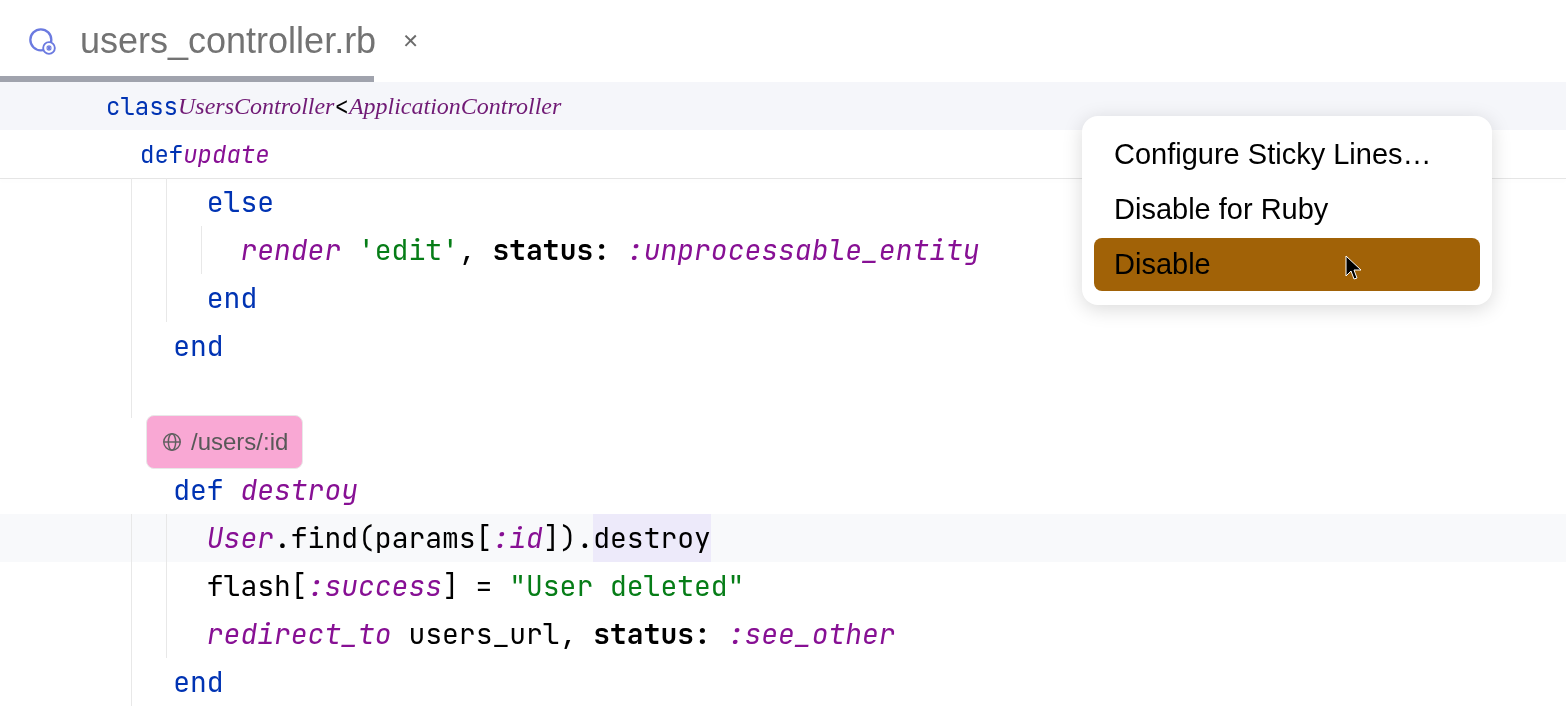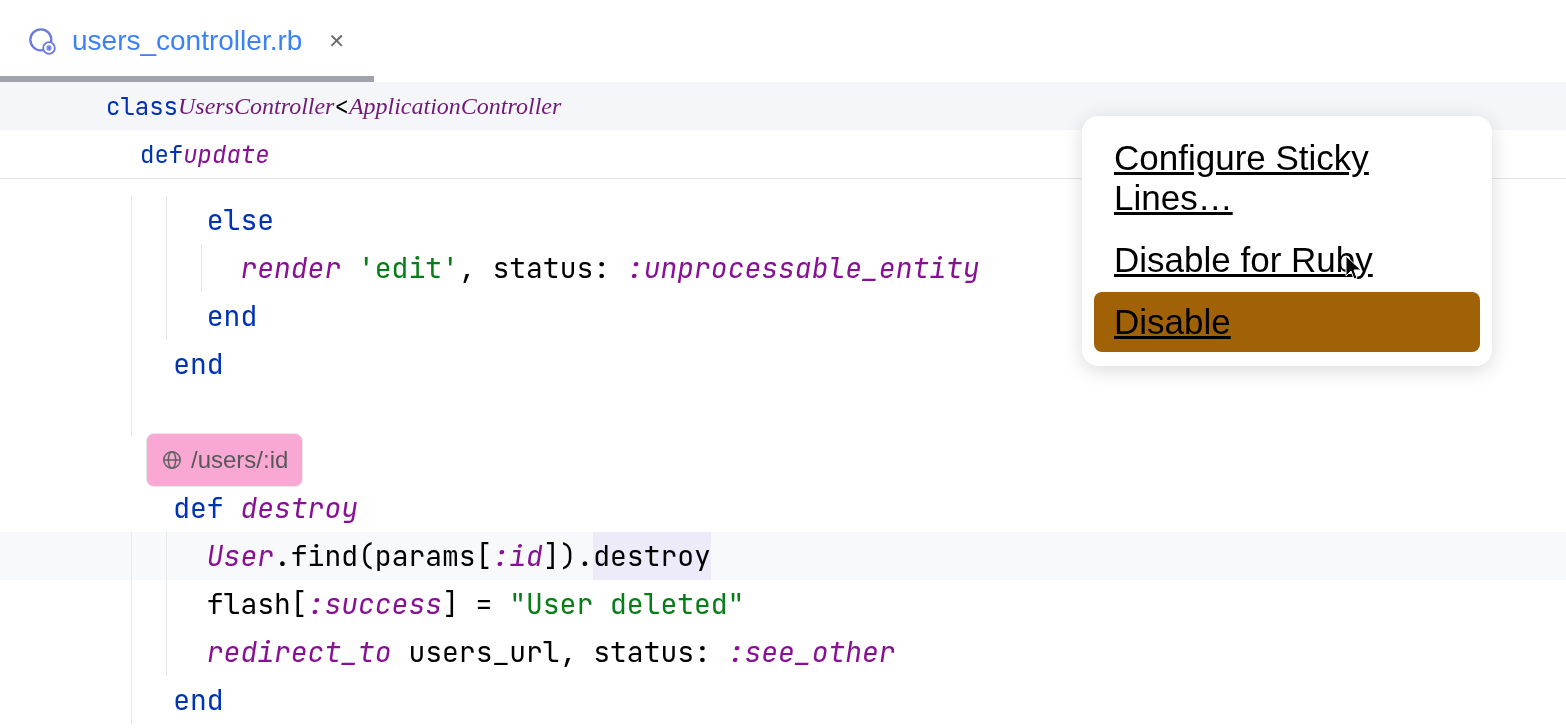--- a/index.html
+++ b/index.html
@@ -29,22 +29,23 @@
       gap: 16px;
     }
     .ruby-icon {
       width: 28px;
       height: 28px;
       display: flex;
       align-items: center;
       justify-content: center;
     }
     .tab-label {
-      font-size: 28px;
-      color: #3b82f6;
+      font-size: 36px;
+      color: #737373;
+      margin-left: 8px;
     }
     .tab-close {
       color: #6b6b6b;
       font-size: 20px;
       margin-left: 10px;
       cursor: pointer;
     }
     .tab-indicator {
       position: absolute;
       bottom: 0;
@@ -79,21 +80,21 @@
       right: 0;
       height: 1px;
       background: #e5e5e5;
       box-shadow: 0 2px 4px rgba(0,0,0,0.04);
     }
     .editor {
       font-family: "JetBrains Mono", "Menlo", "Consolas", monospace;
       font-size: 28px;
       line-height: 48px;
       position: relative;
-      padding-top: 18px;
+      padding-top: 0;
     }
     .code-line {
       padding-left: 106px;
       height: 48px;
       display: flex;
       align-items: center;
       position: relative;
       white-space: pre;
     }
     .indent-guide {
@@ -106,21 +107,21 @@
     .guide-1 { left: 131px; }
     .guide-2 { left: 166px; }
     .guide-3 { left: 201px; }
     
     .kw { color: #0033b3; }
     .def-name { color: #871094; font-style: italic; }
     .fn-call { color: #871094; font-style: italic; }
     .const { color: #701a75; font-style: italic; font-family: Liberation Serif, serif; }
     .str { color: #067d17; }
     .sym { color: #871094; font-style: italic; }
-    .param-key { color: #000000; }
+    .param-key { color: #000000; font-weight: bold; }
     .ident { color: #000000; }
     .italic-builtin { color: #871094; font-style: italic; }
     
     .route-hint {
       display: inline-flex;
       align-items: center;
       gap: 8px;
       background: #f9a8d4;
       border: 1px solid #e8e8e8;
       border-radius: 8px;
@@ -148,26 +149,25 @@
       left: 1082px;
       width: 410px;
       background: #ffffff;
       border-radius: 16px;
       box-shadow: 0 4px 20px rgba(0,0,0,0.15);
       padding: 12px;
       z-index: 100;
     }
     .menu-item {
       padding: 10px 20px;
-      font-size: 35px;
+      font-size: 29px;
       color: #000000;
       border-radius: 8px;
       cursor: pointer;
       margin-bottom: 2px;
-      text-decoration: underline;
     }
     .menu-item.hovered {
       background: #a16207;
     }
     .cursor {
       position: absolute;
       top: 254px;
       left: 1344px;
       width: 20px;
       height: 28px;

